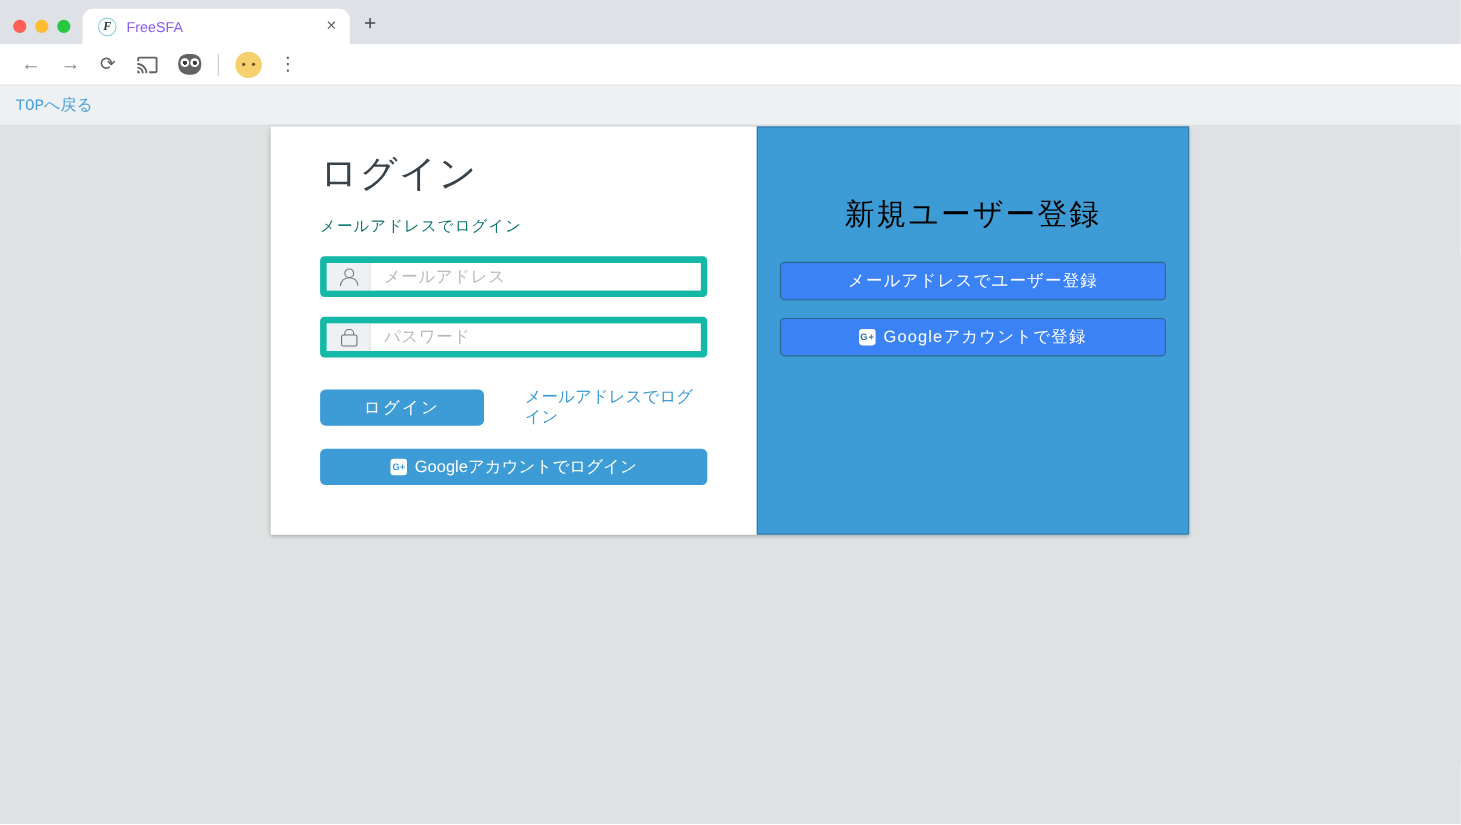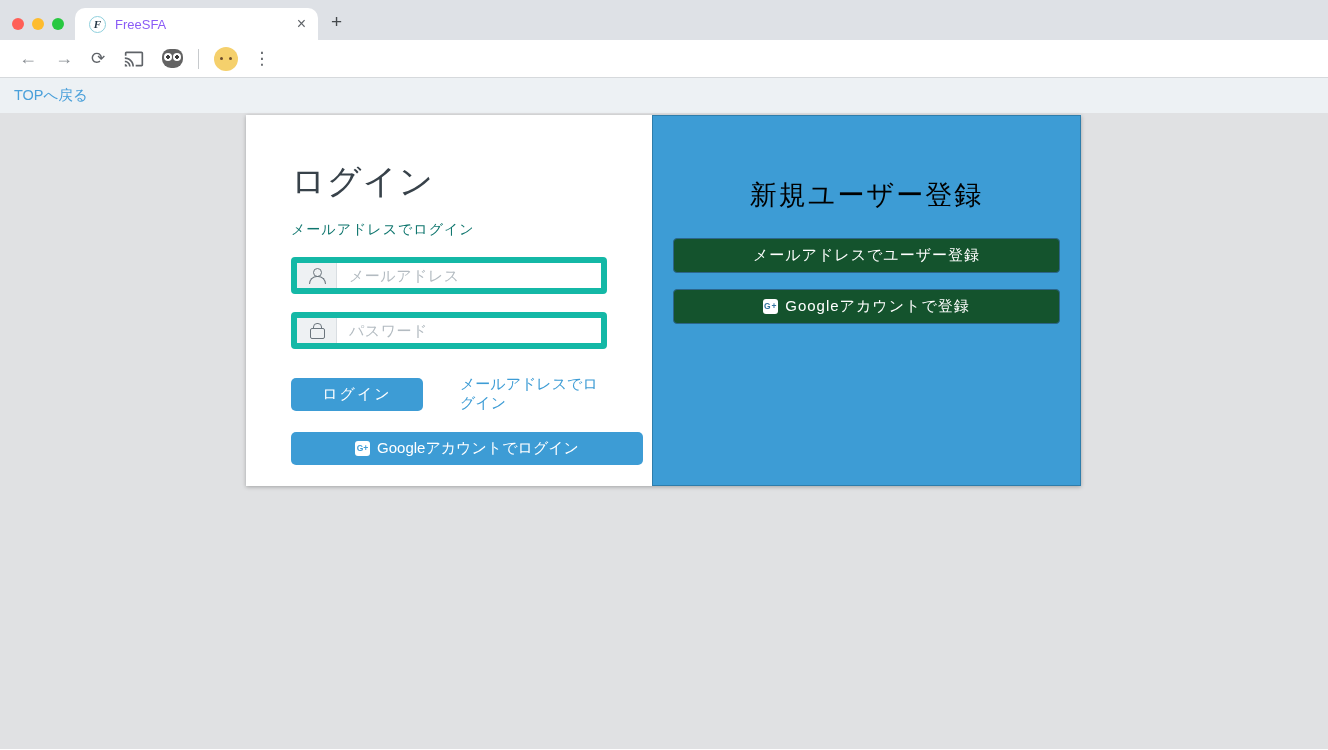--- a/index.html
+++ b/index.html
@@ -53,28 +53,28 @@
   .avatar { width: 24px; height: 24px; border-radius: 50%; background: #f5d06c; margin: 0 8px;
             position: relative; cursor: pointer; }
   .avatar::before, .avatar::after { content: ""; position: absolute; top: 10px; width: 3px;
             height: 3px; border-radius: 50%; background: #6d4c2b; }
   .avatar::before { left: 6px; } .avatar::after { right: 6px; }
   .menudots { font-size: 17px; color: #5f6368; padding: 0 7px; cursor: pointer; }
 
   
   .webpage { height: 671px; display: flex; flex-direction: column; }
   .site-nav { height: 35px; background: #edf1f4; display: flex; align-items: center;
-              padding-left: 14px; flex: 0 0 auto; }
+              padding-left: 14px; flex: 0 0 auto; font-family: Liberation Mono, monospace; }
   .site-nav a { color: #4aa0da; font-size: 14.5px; text-decoration: none; cursor: pointer; }
   .site-body { flex: 1; background: #e0e1e3; }
 
   .card { width: 835px; height: 371px; margin: 2px 0 0 246px; display: flex;
           box-shadow: 0 1px 4px rgba(0,0,0,0.28); }
 
-  .panel-left { width: 406px; background: #fff; padding: 44px 45px 0 45px; }
+  .panel-left { width: 442px; background: #fff; padding: 20px 45px 0 45px; }
   .login-title { font-size: 34px; font-weight: 400; color: #38424a; letter-spacing: 1px; }
   .login-sub { margin-top: 16px; font-size: 14px; color: #0f766e; letter-spacing: 1px; }
 
   .input-group { display: flex; height: 37px; border: 6px solid #14b8a6; border-radius: 4px;
                  overflow: hidden; margin-top: 18px; background: #fff; }
   .input-group:first-of-type { margin-top: 21px; }
   .addon { width: 40px; background: #eef1f3; border-right: 1px solid #d9dee2;
            display: flex; align-items: center; justify-content: center; flex: 0 0 auto; }
   .input-group input { flex: 1; border: none; outline: none; padding: 0 12px; font-size: 15px;
            color: #333; font-family: inherit; }
@@ -102,21 +102,21 @@
                align-items: center; justify-content: center; gap: 7px; }
   .gplus { display: inline-flex; align-items: center; justify-content: center; width: 15px;
            height: 15px; background: #fff; border-radius: 3px; font-size: 8.5px; font-weight: bold;
            line-height: 1; flex: 0 0 auto; }
   .gplus-on-blue { color: #3d9cd5; }
   .gplus-on-dark { color: #31739e; }
 
   .panel-right { flex: 1; background: #3d9cd5; border: 1px solid #2e7dab; padding: 61px 20px 0 20px; }
   .reg-title { font-size: 27px; font-weight: 400; color: #000000; text-align: center;
                letter-spacing: 2px; }
-  .btn-dark { width: 100%; height: 35px; background: #14532d; border: 1px solid #2c658a;
+  .btn-dark { width: 100%; height: 35px; background: #3b82f6; border: 1px solid #2c658a;
               border-radius: 4px; color: #fff; font-size: 15px; display: flex; align-items: center;
               justify-content: center; gap: 7px; letter-spacing: 1px; }
   .btn-reg-email { margin-top: 25px; }
   .btn-reg-google { margin-top: 16px; }
 </style>
 </head>
 <body>
 
 <div class="tabstrip">
   <div class="traffic">

